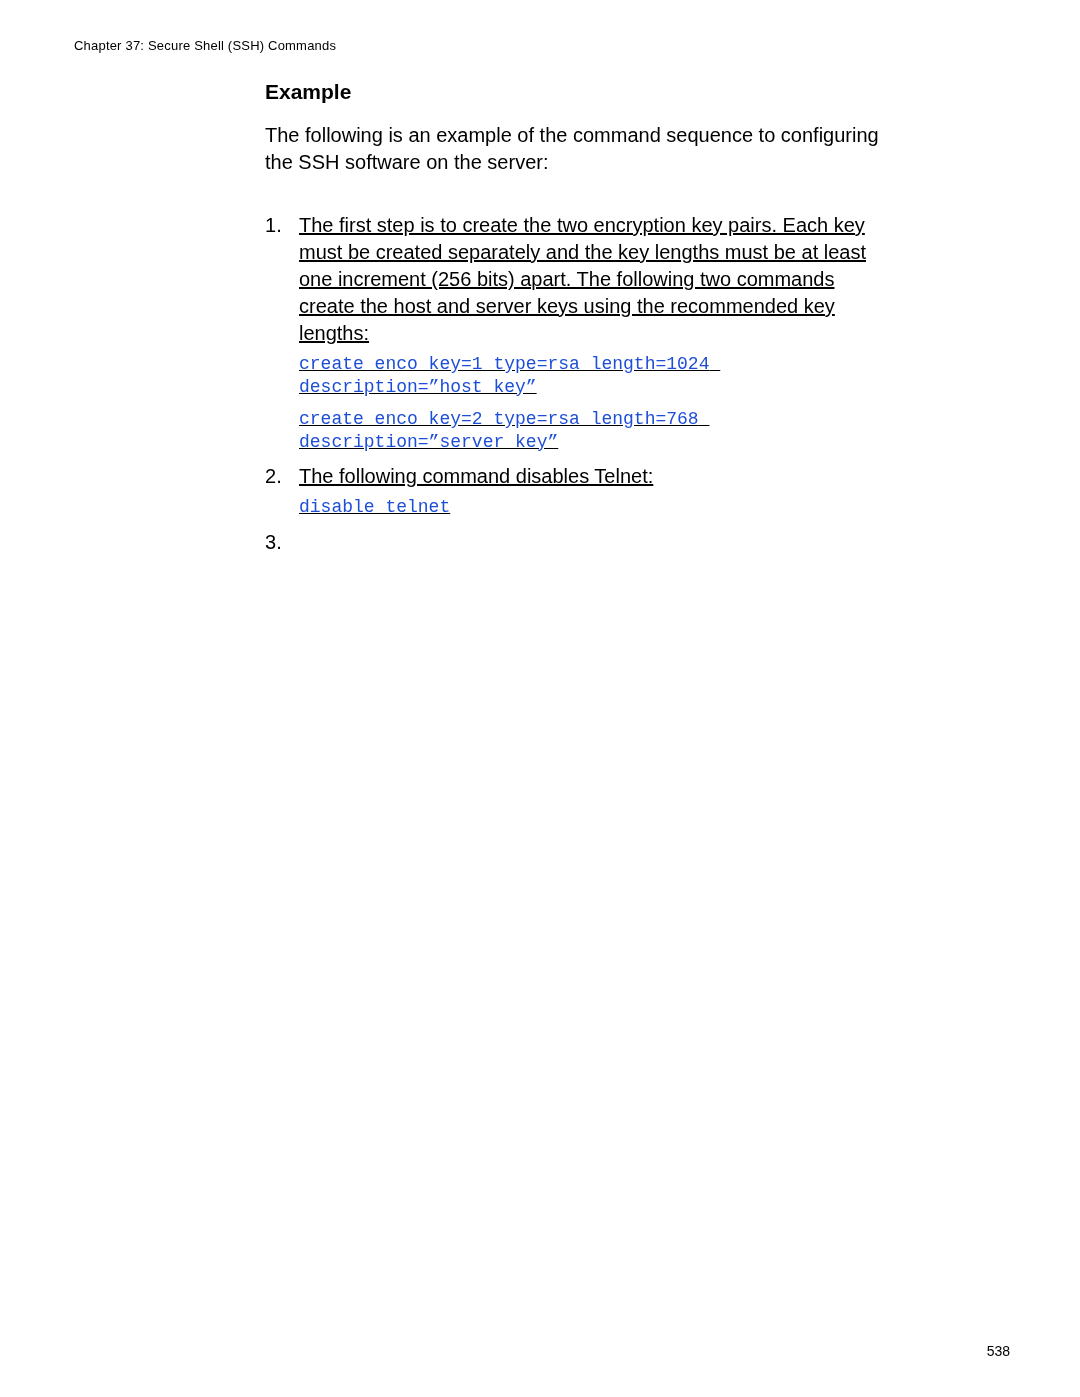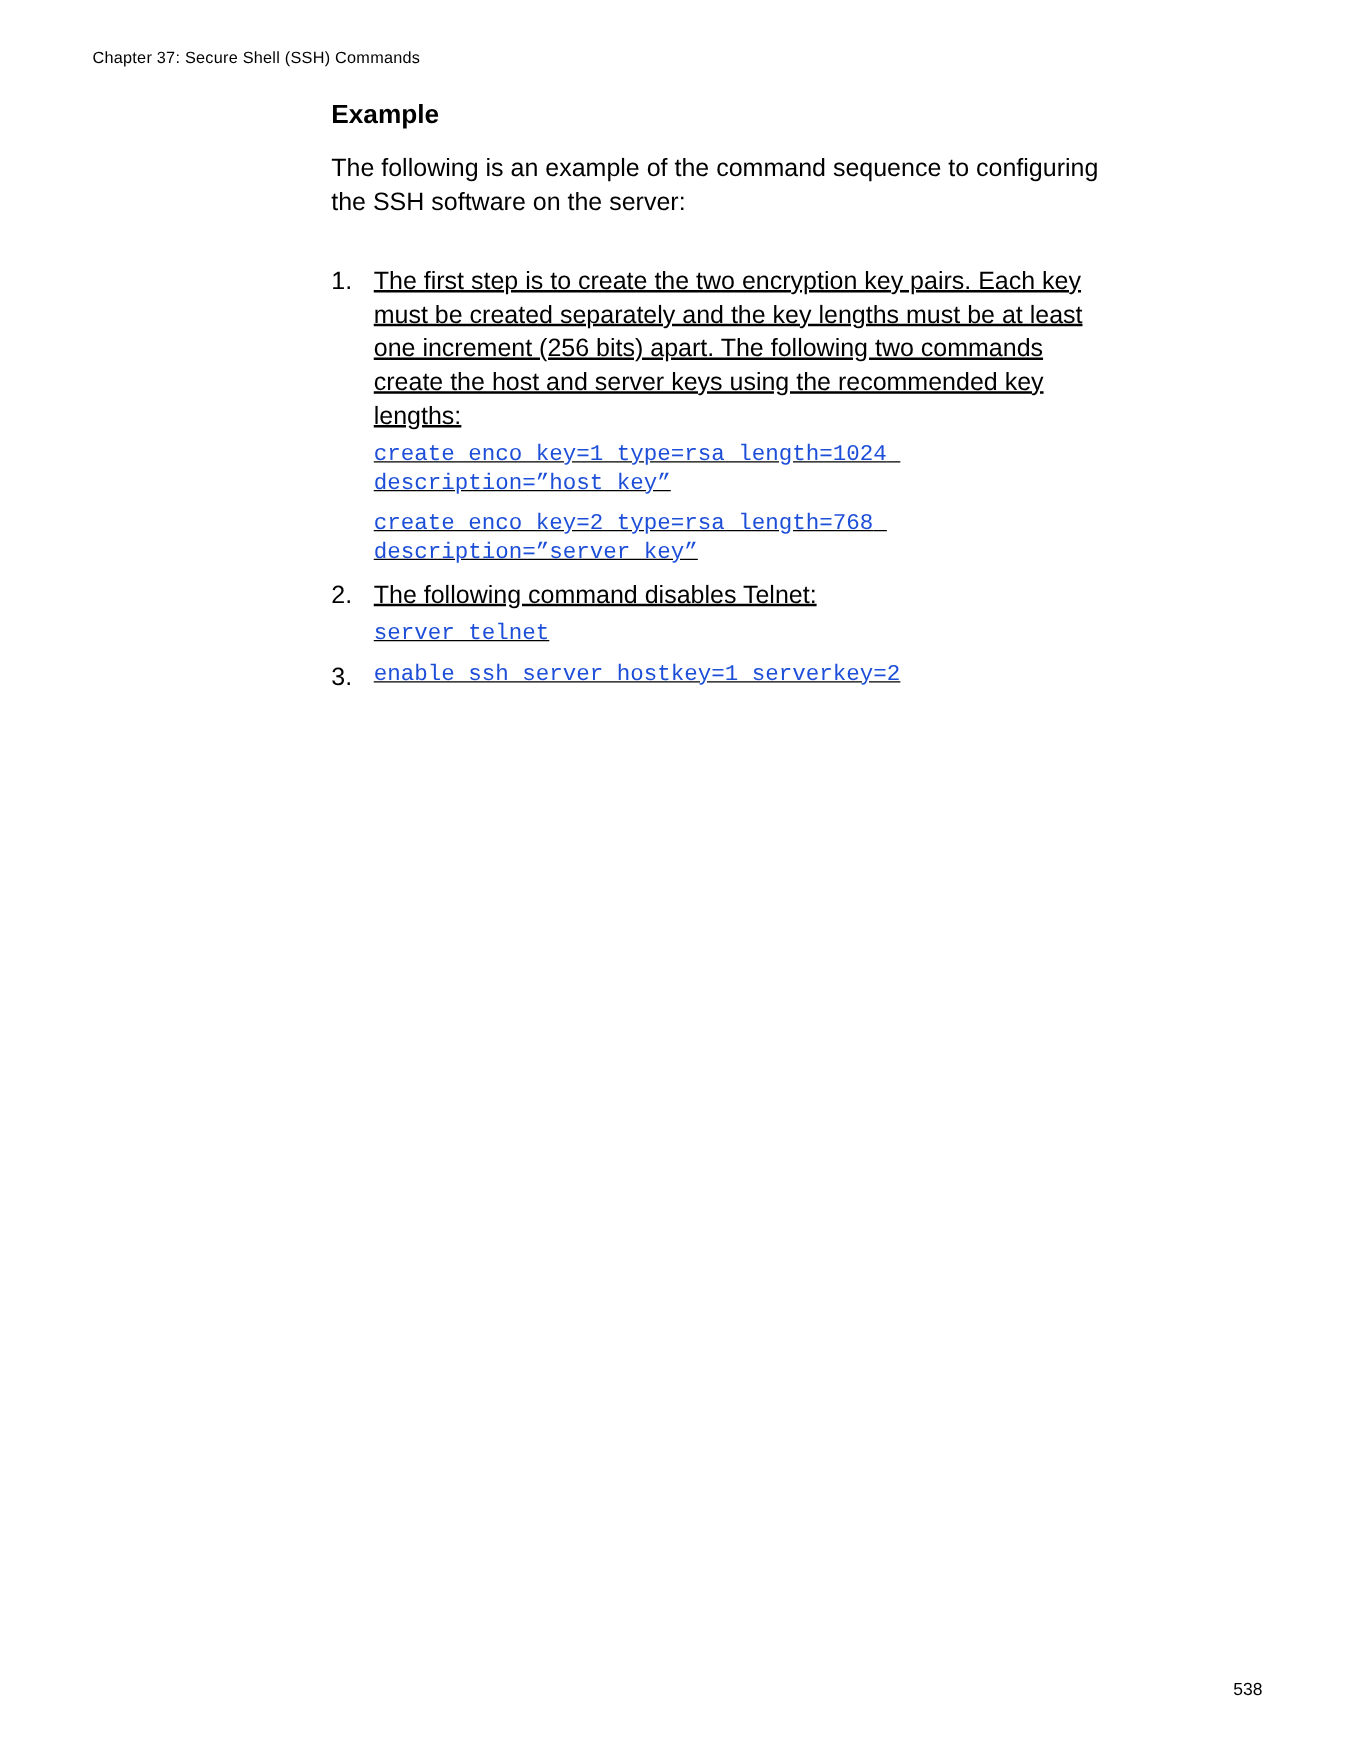--- a/index.html
+++ b/index.html
@@ -102,24 +102,23 @@
     <ol class="steps">
 
       <li>
         <span>The first step is to create the two encryption key pairs. Each key must be created separately and the key lengths must be at least one increment (256 bits) apart. The following two commands create the host and server keys using the recommended key lengths:</span>
         <div class="code">create enco key=1 type=rsa length=1024 description=”host key”</div>
         <div class="code">create enco key=2 type=rsa length=768 description=”server key”</div>
       </li>
 
       <li>
         <span>The following command disables Telnet:</span>
-        <div class="code">server telnet</div>
+        <div class="code">disable telnet</div>
       </li>
 
       <li>
-        <div class="code">enable ssh server hostkey=1 serverkey=2</div>
       </li>
 
     </ol>
   </div>
 
   <div class="page-number">538</div>
 </div>
 
 </body></html>

